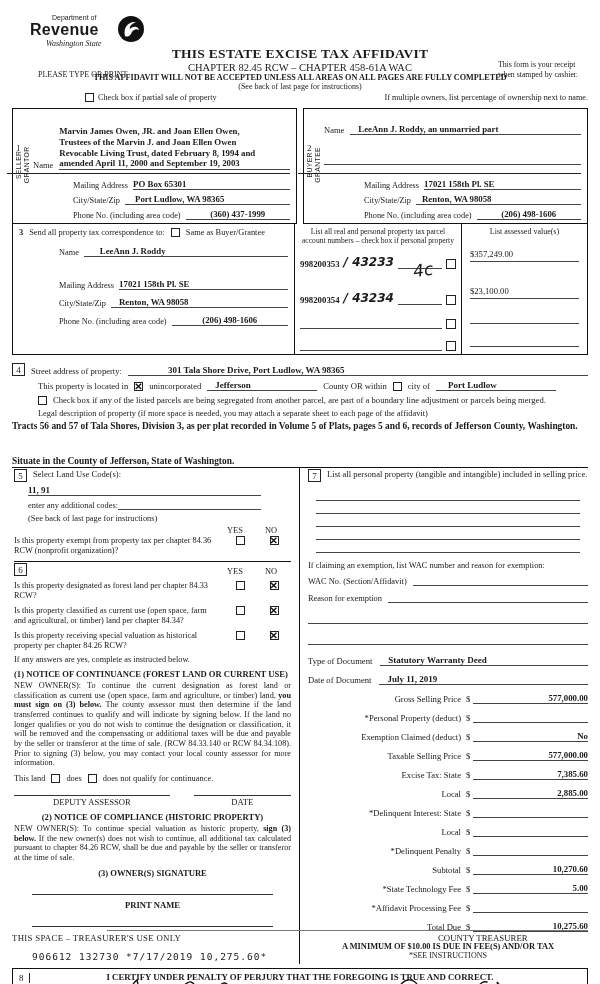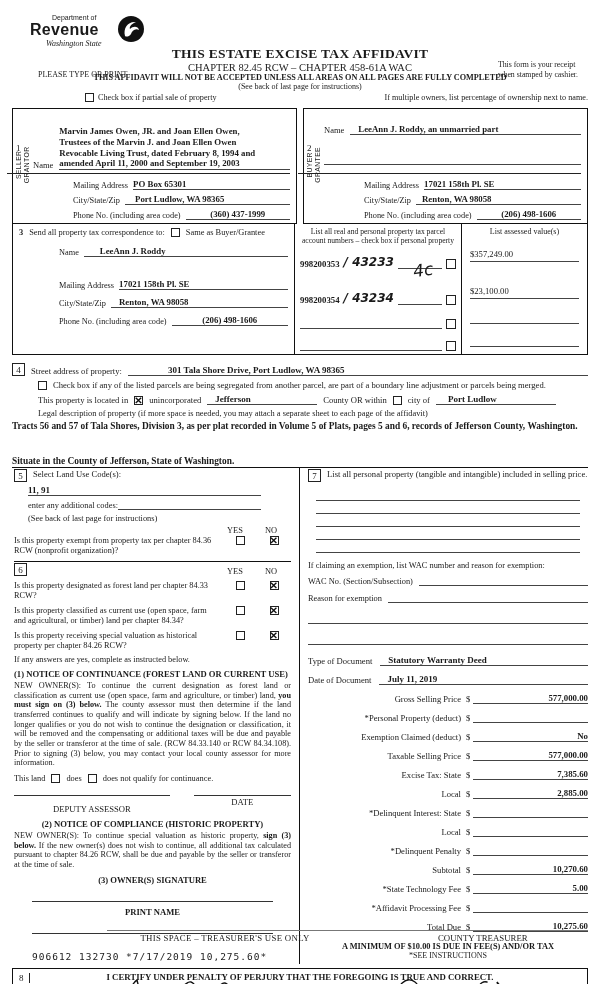--- a/index.html
+++ b/index.html
@@ -81,21 +81,21 @@
   .sechead { display:flex; gap:6px; align-items:flex-start; font-size:8.6px; }
   .yesno { display:flex; justify-content:flex-end; gap:22px; font-size:8.4px; margin:3px 14px 1px 0; }
   .qrow { display:flex; align-items:flex-start; font-size:8.3px; margin-top:5px; line-height:1.2; }
   .qrow .qt { flex:1; padding-right:8px; }
   .qrow .qc { width:34px; text-align:center; flex:none; }
   .para { font-size:8.2px; text-align:justify; line-height:1.18; margin-top:2px; }
   .chead { font-size:8.6px; font-weight:bold; text-align:left; margin-top:5px; }
   .chead2 { font-size:8.6px; font-weight:bold; text-align:center; margin-top:5px; }
   .landrow { display:flex; gap:6px; align-items:flex-end; font-size:8.4px; margin-top:6px; }
   .dep { display:flex; gap:24px; margin-top:12px; font-size:8.6px; }
-  .dep .c { flex:1.6; border-top:1px solid #333; text-align:center; padding-top:8px; }
+  .dep .c { flex:1.6; border-top:1px solid #333; text-align:center; padding-top:1px; }
   .dep .d { flex:1; border-top:1px solid #333; text-align:center; padding-top:1px; }
   .sigline { border-bottom:1px solid #333; height:13px; margin:4px 18px 0 18px; }
 
   
   .s7lines .fill { height:13px; }
   .exline { font-size:8.4px; margin-top:8px; }
   .mrow { display:flex; align-items:center; font-size:8.6px; margin-top:8px; }
   .mrow .mlab { width:158px; text-align:right; flex:none; padding-right:5px; }
   .mrow .dollar { flex:none; padding-right:3px; }
   .mrow .mval { flex:1; border-bottom:1px solid #444; text-align:right; font-weight:bold; font-size:8.8px; min-height:11px; }
@@ -113,21 +113,21 @@
   .sigsvg { position:absolute; pointer-events:none; }
   .npr { display:flex; align-items:center; font-size:8.2px; margin-top:3px; }
   .npr .pn { flex:1; border-bottom:3px solid #b91c1c; text-align:center; font-weight:bold; font-size:8.8px; }
   .dater { display:flex; align-items:flex-end; font-size:8.2px; margin-top:3px; }
   .dater .dv { flex:1; border-bottom:1px solid #444; font-size:13px; transform:rotate(-1deg); padding-left:8px; white-space:nowrap; }
 
   
   .footer { position:absolute; left:12px; right:12px; top:930px; }
   .fline { border-top:1.5px solid #777; margin-left:95px; }
   .frow2 { display:flex; font-size:8.8px; margin-top:2px; }
-  .frow2 .c { flex:1; text-align:center; letter-spacing:0.3px; }
+  .frow2 .c { flex:1; text-align:left; letter-spacing:0.3px; }
   .frow2 .r { width:150px; text-align:left; }
   .stamp { font-family:"DejaVu Sans Mono", monospace; font-size:9.5px; margin:8px 0 0 20px; letter-spacing:1px; }
 </style>
 </head>
 <body>
 
 <div class="page">
 
   <div class="hdr">
     <div class="logo">
@@ -275,34 +275,34 @@
       <div class="arow" style="margin-top:10px"></div>
     </div>
   </div>
 
   <div class="s4">
     <div class="s4row" style="margin-top:8px">
       <span class="numbox">4</span>
       <span>Street address of property:</span>
       <span class="fill val" style="padding-left:40px">301 Tala Shore Drive, Port Ludlow, WA  98365</span>
     </div>
-    <div class="s4row indent" style="align-items:center">
-      <span class="cb"></span>
-      <span>Check box if any of the listed parcels are being segregated from another parcel, are part of a boundary line adjustment or parcels being merged.</span>
-    </div>
     <div class="s4row indent">
       <span>This property is located in</span>
       <span class="cb checked"></span>
       <span>unincorporated</span>
       <span class="ul val" style="width:110px;padding-left:8px">Jefferson</span>
       <span>County OR  within</span>
       <span class="cb"></span>
       <span>city of</span>
       <span class="ul val" style="width:120px;padding-left:12px">Port Ludlow</span>
     </div>
+    <div class="s4row indent" style="align-items:center">
+      <span class="cb"></span>
+      <span>Check box if any of the listed parcels are being segregated from another parcel, are part of a boundary line adjustment or parcels being merged.</span>
+    </div>
     <div class="indent" style="font-size:8.4px">Legal description of property (if more space is needed, you may attach a separate sheet to each page of the affidavit)</div>
     <div class="legal">Tracts 56 and 57 of Tala Shores, Division 3, as per plat recorded in Volume 5 of Plats, pages 5 and 6, records of Jefferson County, Washington.</div>
     <div class="situate">Situate in the County of Jefferson, State of Washington.</div>
   </div>
 
   <div class="cols">
     <div class="lcol">
 
       <div class="sechead">
         <span class="numbox">5</span>
@@ -381,21 +381,21 @@
       </div>
       <div class="s7lines" style="margin:6px 8px 0 8px">
         <div class="fill"></div>
         <div class="fill"></div>
         <div class="fill"></div>
         <div class="fill"></div>
         <div class="fill"></div>
       </div>
       <div class="exline">If claiming an exemption, list WAC number and reason for exemption:</div>
       <div class="row" style="margin-top:6px;font-size:8.4px">
-          <span>WAC No. (Section/Subsection)</span>
+          <span>WAC No. (Section/Affidavit)</span>
           <span class="fill" style="margin-left:6px"></span>
         </div>
       <div class="row" style="margin-top:7px;font-size:8.4px">
           <span>Reason for exemption</span>
           <span class="fill" style="margin-left:6px"></span>
         </div>
       <div class="fill" style="margin-top:11px"></div>
       <div class="fill" style="margin-top:11px"></div>
       <div class="row" style="margin-top:10px;font-size:8.6px">
           <span>Type of Document</span>

